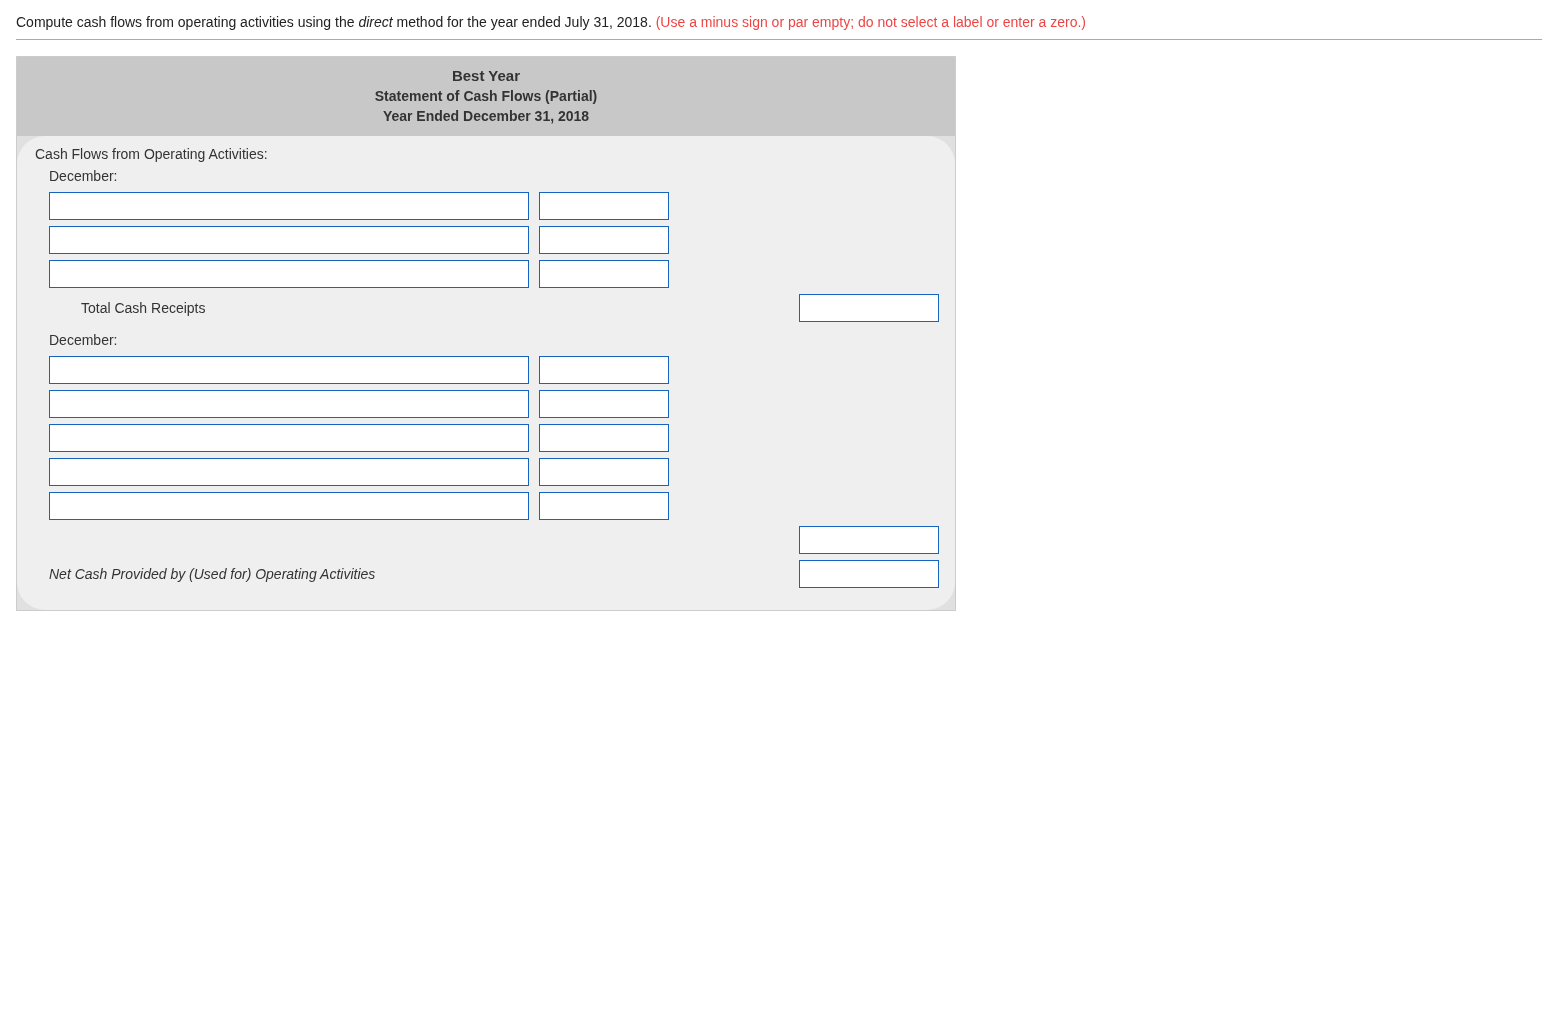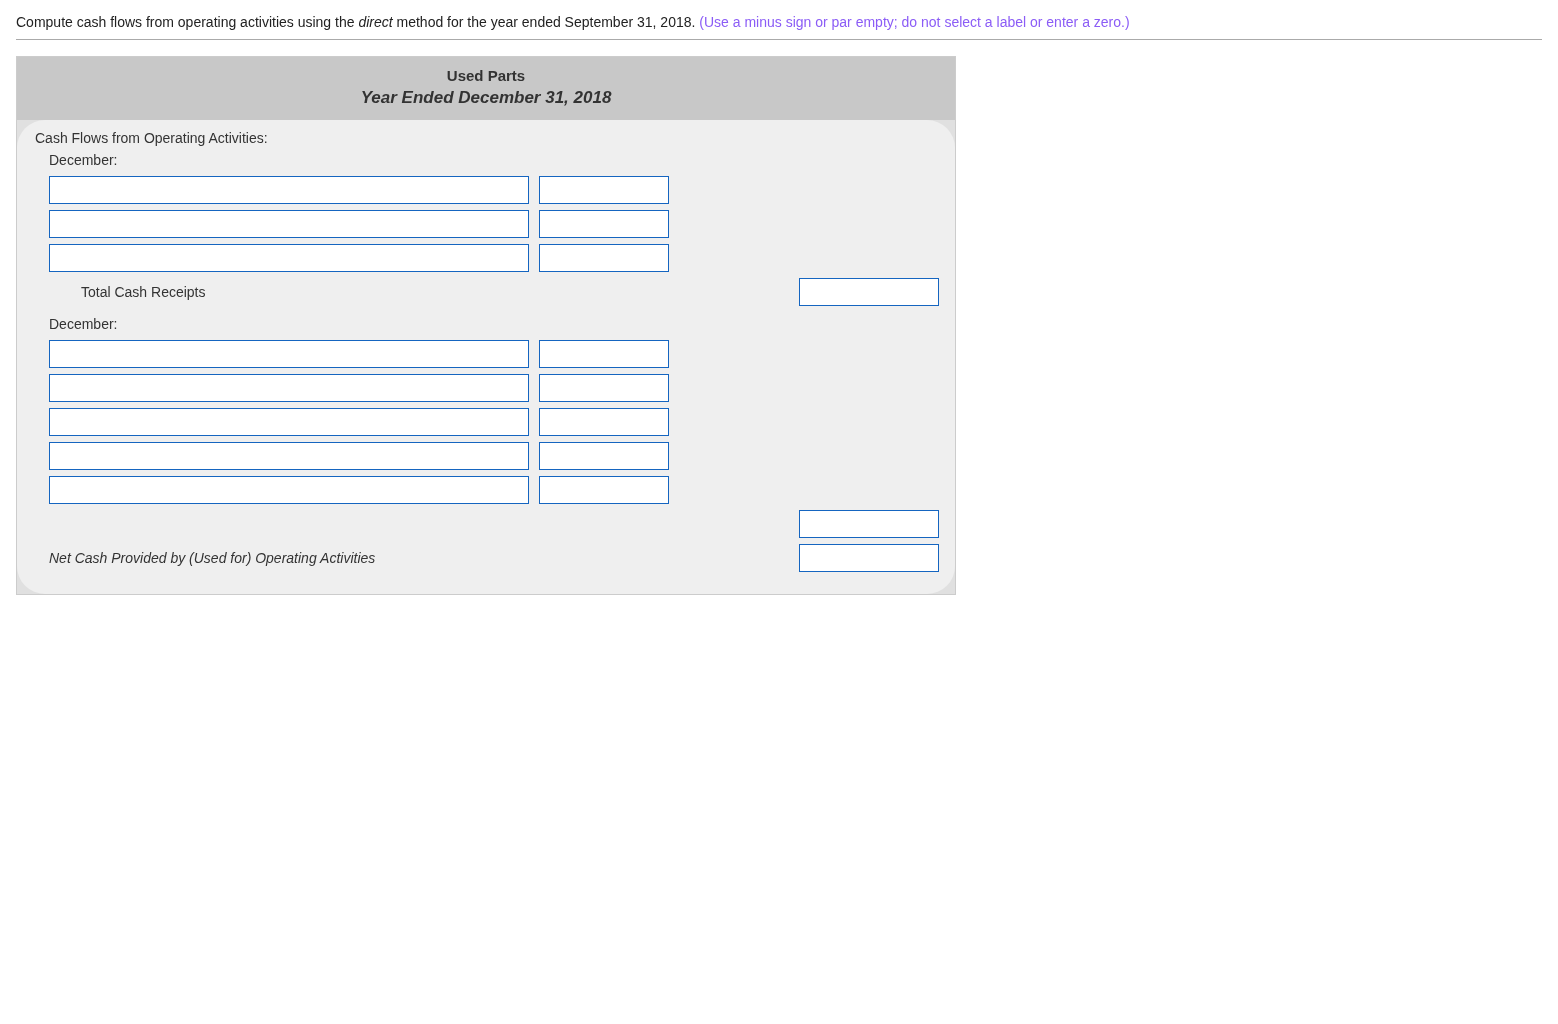--- a/index.html
+++ b/index.html
@@ -22,21 +22,21 @@
       margin-bottom: 6px;
       line-height: 1.5;
     }
 
     .instruction em {
       font-style: italic;
       margin-top: 21px;
     }
 
     .instruction .green-note {
-      color: #8b5cf6;
+      color: #ef4444;
     }
 
     hr.divider {
       border: none;
       border-top: 1px solid #aaa;
       margin-bottom: 16px;
     }
 
     .statement-container {
       width: 940px;
@@ -57,22 +57,21 @@
     }
 
     .statement-header .statement-title {
       font-weight: bold;
       font-size: 14px;
       margin-bottom: 4px;
     }
 
     .statement-header .statement-period {
       font-weight: bold;
-      font-size: 17px;
-      font-style: italic;
+      font-size: 14px;
     }
 
     .statement-body {
       background: #efefef;
       padding: 10px 16px 16px 16px;
       border-radius: 28px;
     }
 
     .section-label {
       font-size: 14px;
@@ -161,29 +160,30 @@
 
     .spacer {
       margin-bottom: 10px;
       justify-content: flex-end;
     }
   </style>
 </head>
 <body>
 
 <p class="instruction">
-  <span>Compute cash flows from operating activities using the </span><em>direct</em><span> method for the year ended September 31, 2018. </span><span class="green-note">(Use a minus sign or par empty; do not select a label or enter a zero.)</span>
+  <span>Compute cash flows from operating activities using the </span><em>direct</em><span> method for the year ended July 31, 2018. </span><span class="green-note">(Use a minus sign or par empty; do not select a label or enter a zero.)</span>
 </p>
 
 <hr class="divider">
 
 <div class="statement-container">
 
   <div class="statement-header">
-    <div class="company-name">Used Parts</div>
+    <div class="company-name">Best Year</div>
+    <div class="statement-title">Statement of Cash Flows (Partial)</div>
     <div class="statement-period">Year Ended December 31, 2018</div>
   </div>
 
   <div class="statement-body">
 
     <div class="section-label">Cash Flows from Operating Activities:</div>
 
     <div class="sub-label">December:</div>
 
     <div class="row">

